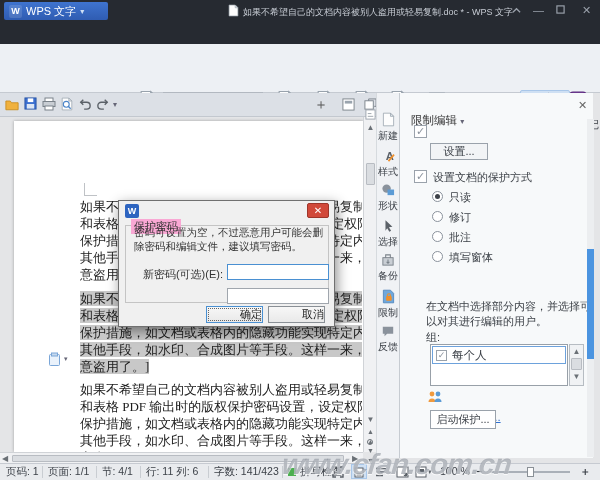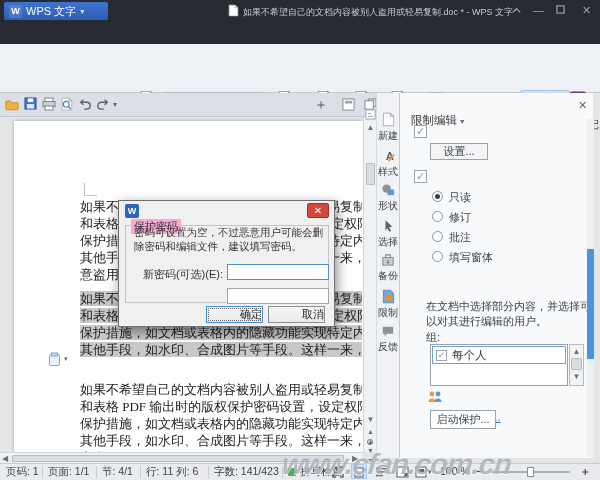--- a/index.html
+++ b/index.html
@@ -343,20 +343,21 @@
   <div class="a dline" style="top:81px"><span>如果不希望自己的文档内容被别人盗用或轻易复制</span></div>
   <div class="a dline" style="top:98px"><span>和表格 PDF 输出时的版权保护密码设置，设定权限</span></div>
   <div class="a dline" style="top:115px"><span>保护措施，如文档或表格内的隐藏功能实现特定内</span></div>
   <div class="a dline" style="top:132px"><span>其他手段，如水印、合成图片等手段。这样一来，</span></div>
   <div class="a dline" style="top:149px"><span>意盗用了。</span></div>
 
   <div class="a dline sel" style="top:173px"><span>如果不希望自己的文档内容被别人盗用或轻易复制</span></div>
   <div class="a dline sel" style="top:190px"><span>和表格 PDF 输出时的版权保护密码设置，设定权限</span></div>
   <div class="a dline sel" style="top:207px"><span>保护措施，如文档或表格内的隐藏功能实现特定内</span></div>
   <div class="a dline sel" style="top:224px"><span>其他手段，如水印、合成图片等手段。这样一来，</span></div>
+  <div class="a dline sel" style="top:241px"><span>意盗用了。]</span></div>
 
   <div class="a dline" style="top:264px"><span>如果不希望自己的文档内容被别人盗用或轻易复制</span></div>
   <div class="a dline" style="top:281px"><span>和表格 PDF 输出时的版权保护密码设置，设定权限</span></div>
   <div class="a dline" style="top:298px"><span>保护措施，如文档或表格内的隐藏功能实现特定内</span></div>
   <div class="a dline" style="top:315px"><span>其他手段，如水印、合成图片等手段。这样一来，</span></div>
   <div class="a dline" style="top:332px"><span>意盗用了。</span></div>
 
   <svg class="a" style="left:48px;top:235px" width="15" height="15" viewBox="0 0 14 15">
     <rect x="1" y="2.5" width="10" height="11" rx="1" fill="#eaf2fb" stroke="#7aa6d8"></rect>
     <rect x="3" y="1" width="6" height="3" fill="#c6d9ee" stroke="#7aa6d8"></rect>
@@ -383,20 +384,21 @@
 
 <div class="a panel">
   <div class="a" style="left:11px;top:20px;font-size:11.5px;color:#333">
     <span>限制编辑</span> <span style="font-size:8px;color:#667">▾</span></div>
   <div class="a" style="left:178px;top:6px;font-size:11px;color:#666">✕</div>
 
   <div class="a chk" style="left:14px;top:32px">✓</div>
   <div class="a pbtn" style="left:30px;top:50px;width:58px;height:17px;line-height:15px">设置...</div>
 
   <div class="a chk" style="left:14px;top:77px">✓</div>
+  <div class="a ptext" style="left:33px;top:77px;width:158px">设置文档的保护方式</div>
 
   <div class="a radio sel" style="left:32px;top:98px"></div>
   <div class="a ptext" style="left:49px;top:97px">只读</div>
   <div class="a radio" style="left:32px;top:118px"></div>
   <div class="a ptext" style="left:49px;top:117px">修订</div>
   <div class="a radio" style="left:32px;top:138px"></div>
   <div class="a ptext" style="left:49px;top:137px">批注</div>
   <div class="a radio" style="left:32px;top:158px"></div>
   <div class="a ptext" style="left:49px;top:157px">填写窗体</div>
 

